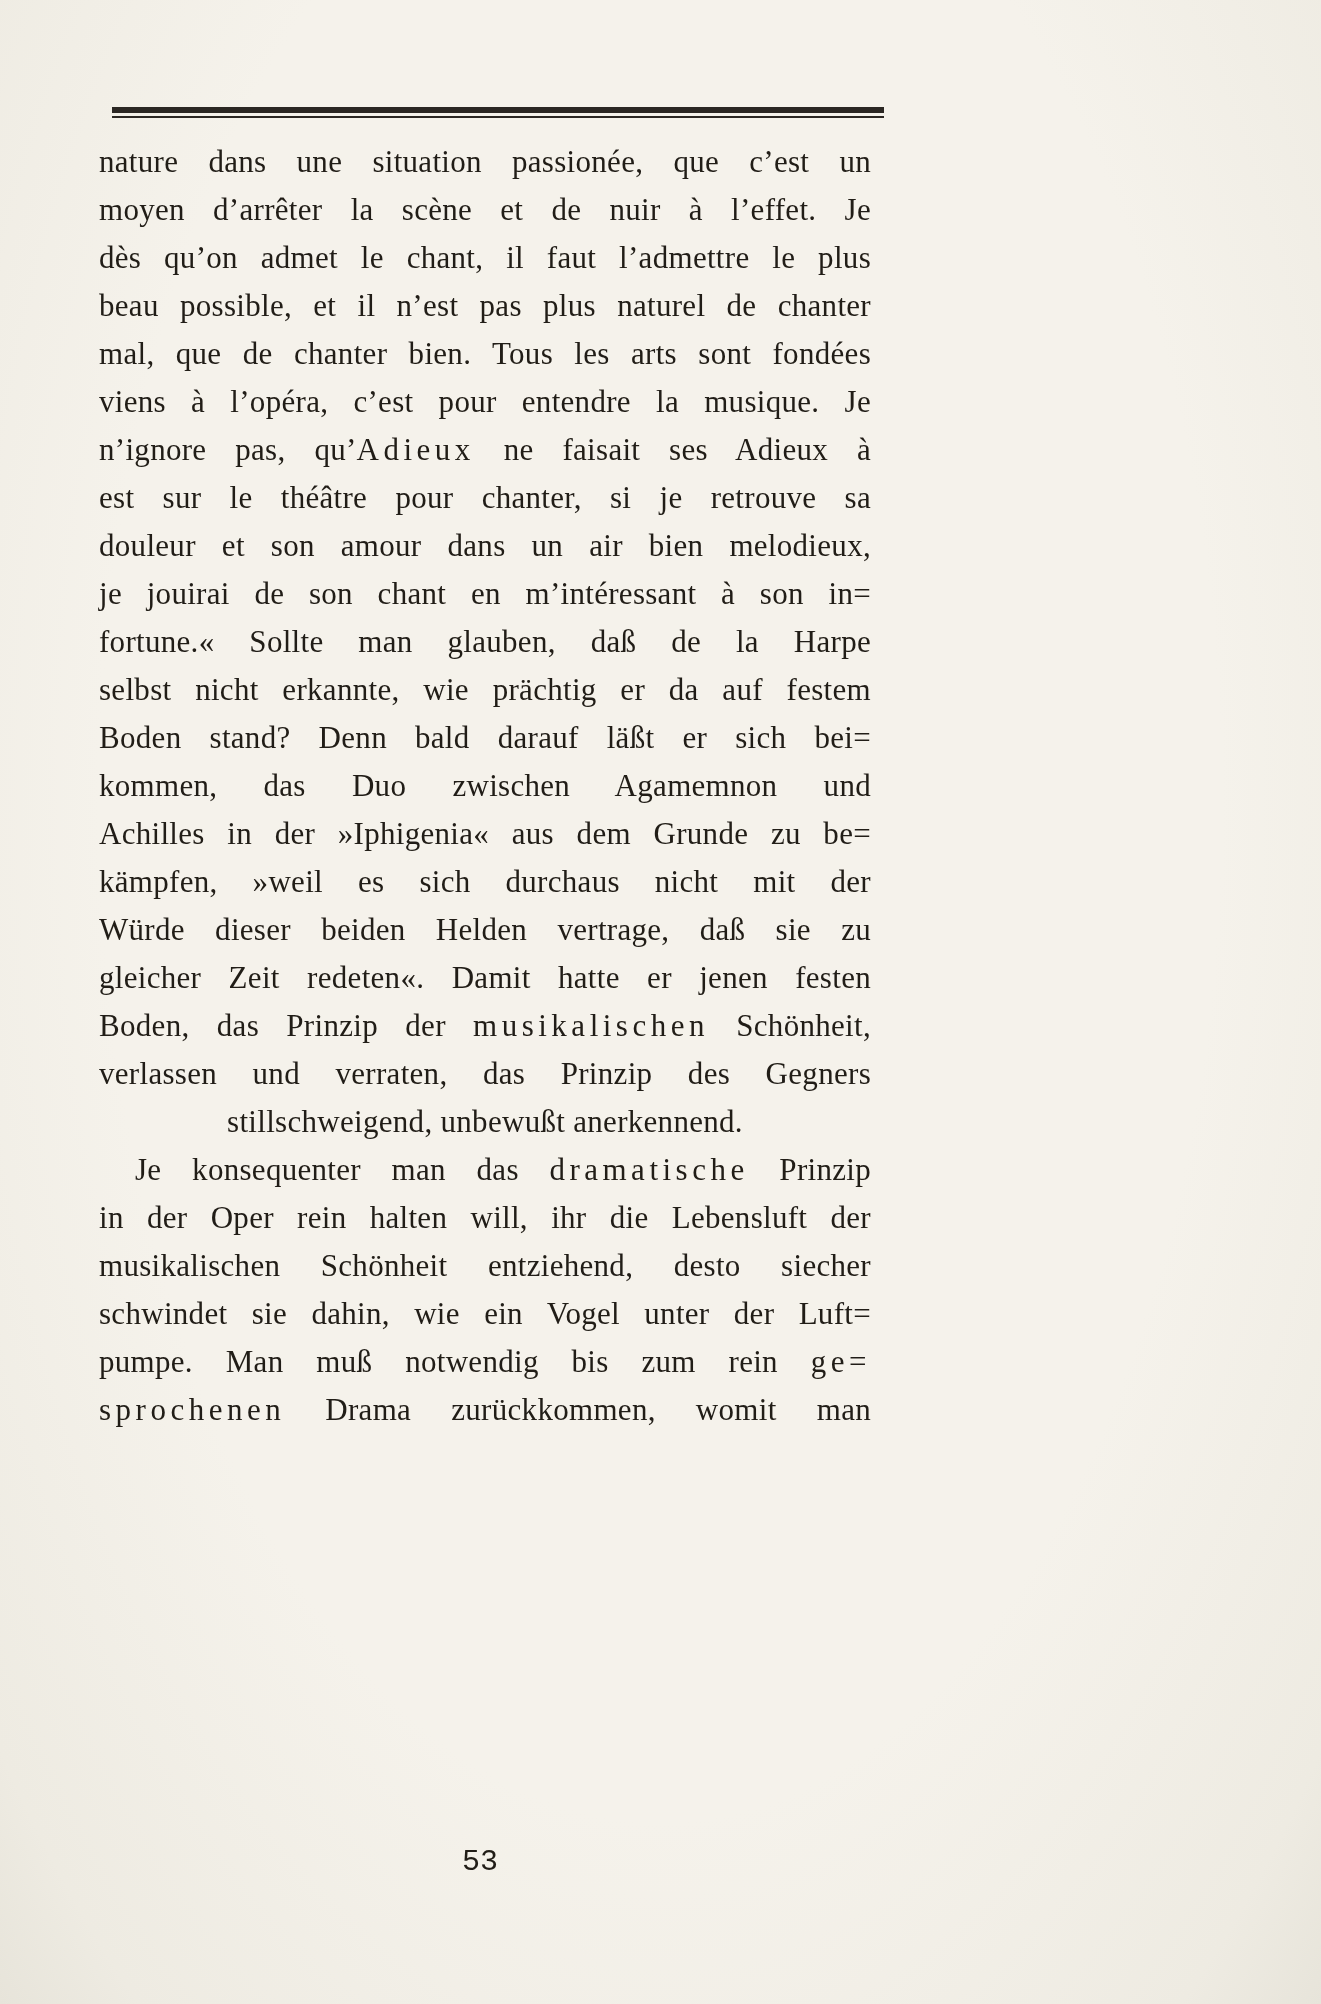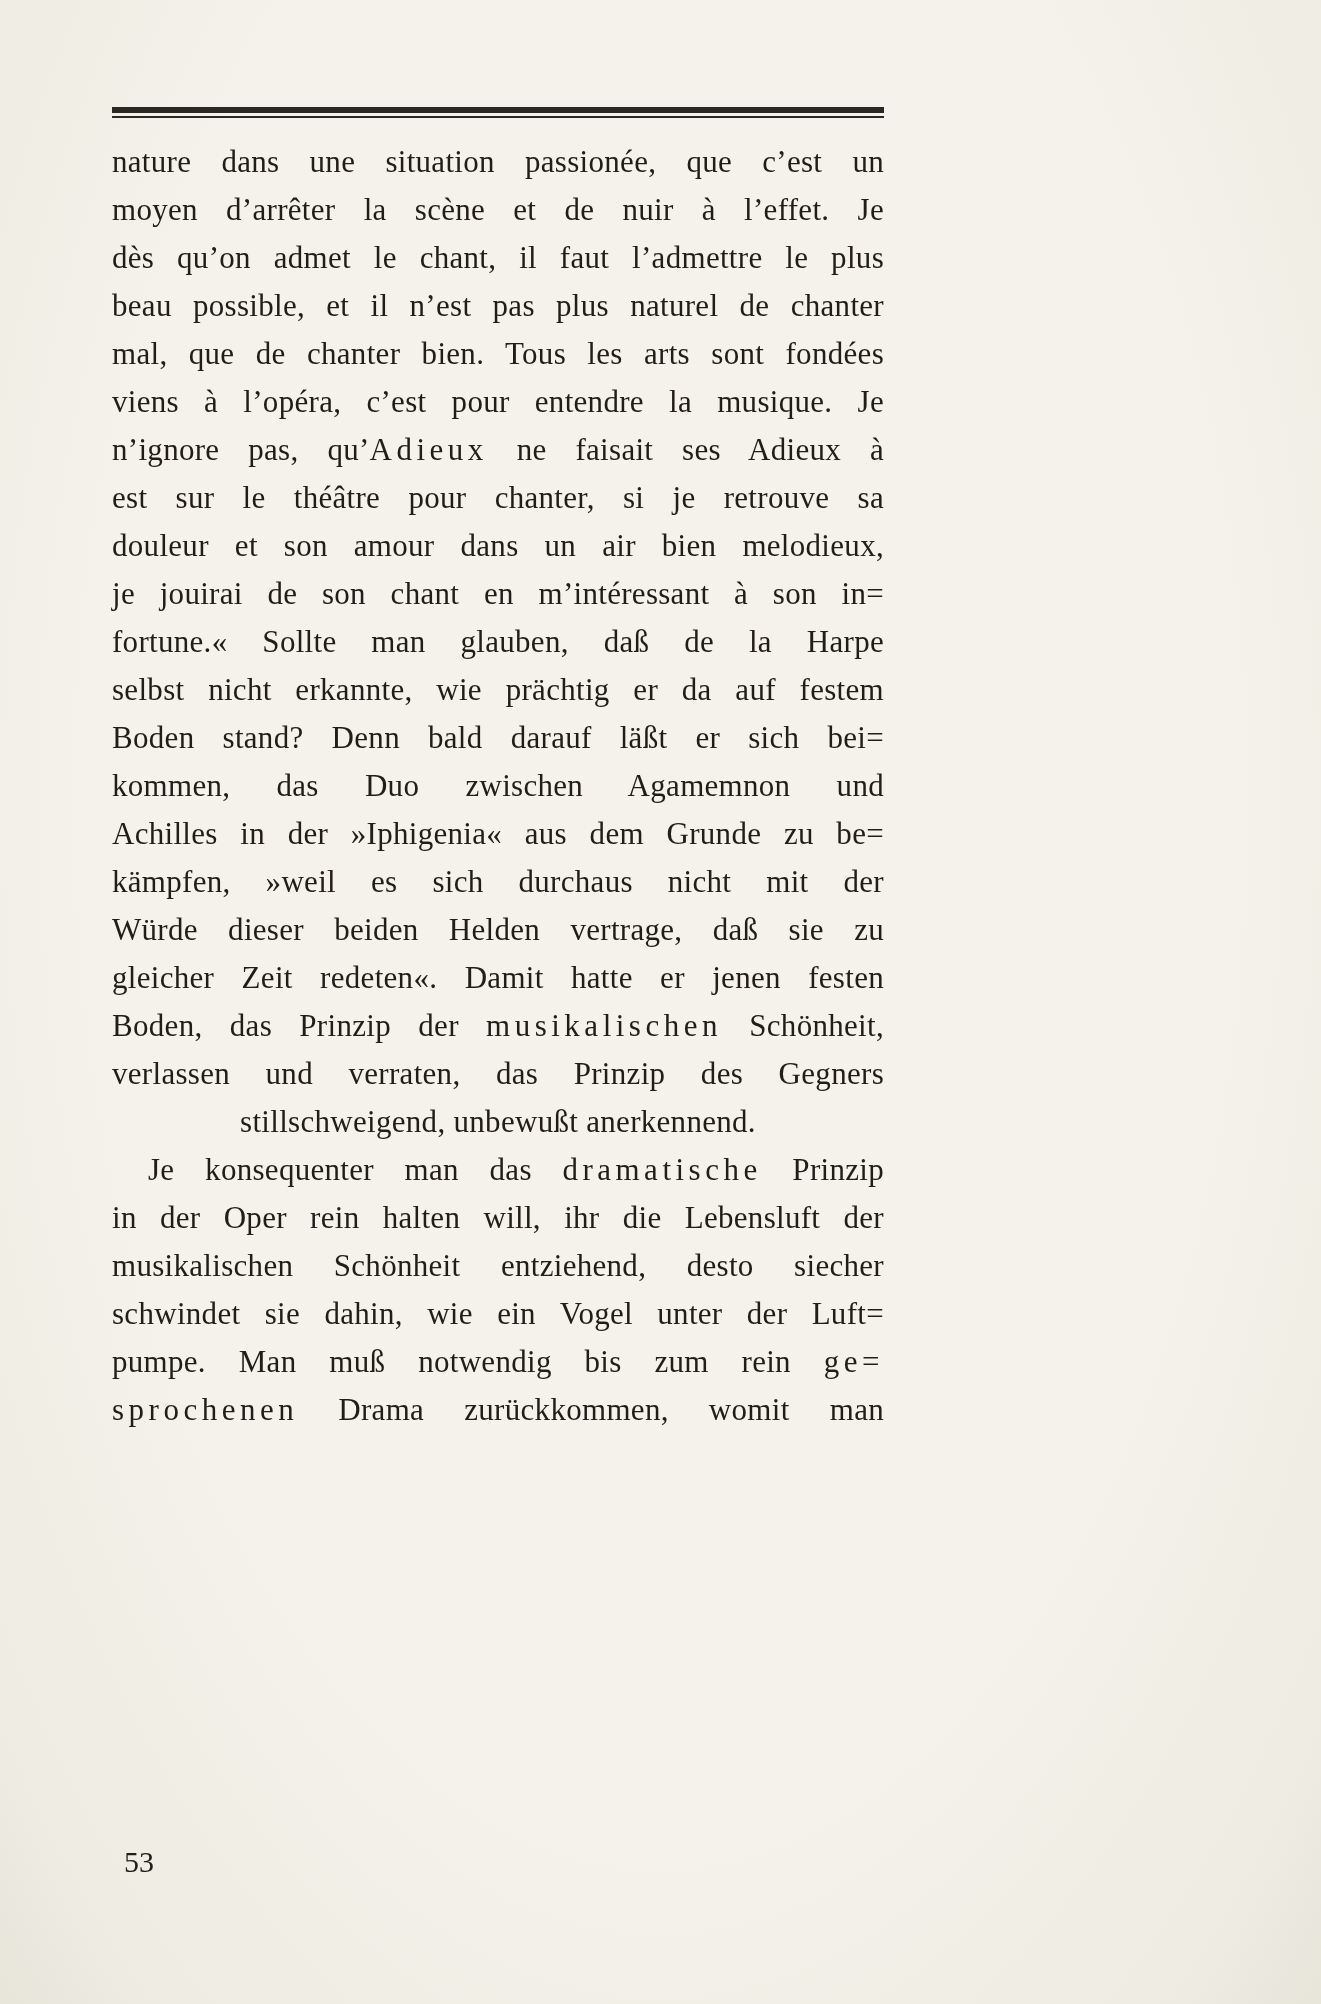--- a/index.html
+++ b/index.html
@@ -28,21 +28,21 @@
     background: #2b2username7 23;
     background: #2b2723;
   }
   .rule-thin {
     margin-top: 3px;
     height: 2px;
     background: #2b2723;
   }
   .text-block {
     position: absolute;
-    left: 112px;
+    left: 99px;
     top: 138px;
     width: 772px;
     font-size: 31px;
     line-height: 48px;
     letter-spacing: 0.3px;
     text-rendering: optimizeLegibility;
   }
   .line {
     white-space: normal;
     text-align: center;
@@ -53,25 +53,26 @@
   }
   .line.indent {
     text-indent: 36px;
   }
   .sperr {
     letter-spacing: 4.5px;
   }
   .page-number {
     position: absolute;
     top: 1845px;
-    left: 124px;
+    left: 99px;
     width: 762px;
-    text-align: left;
+    text-align: center;
     font-size: 30px;
     color: #211d17;
+    font-family: Liberation Mono, monospace;
   }
 </style>
 </head>
 <body>
 
 <div class="page">
   <div class="rule-double">
     <div class="rule-thick"></div>
     <div class="rule-thin"></div>
   </div>

